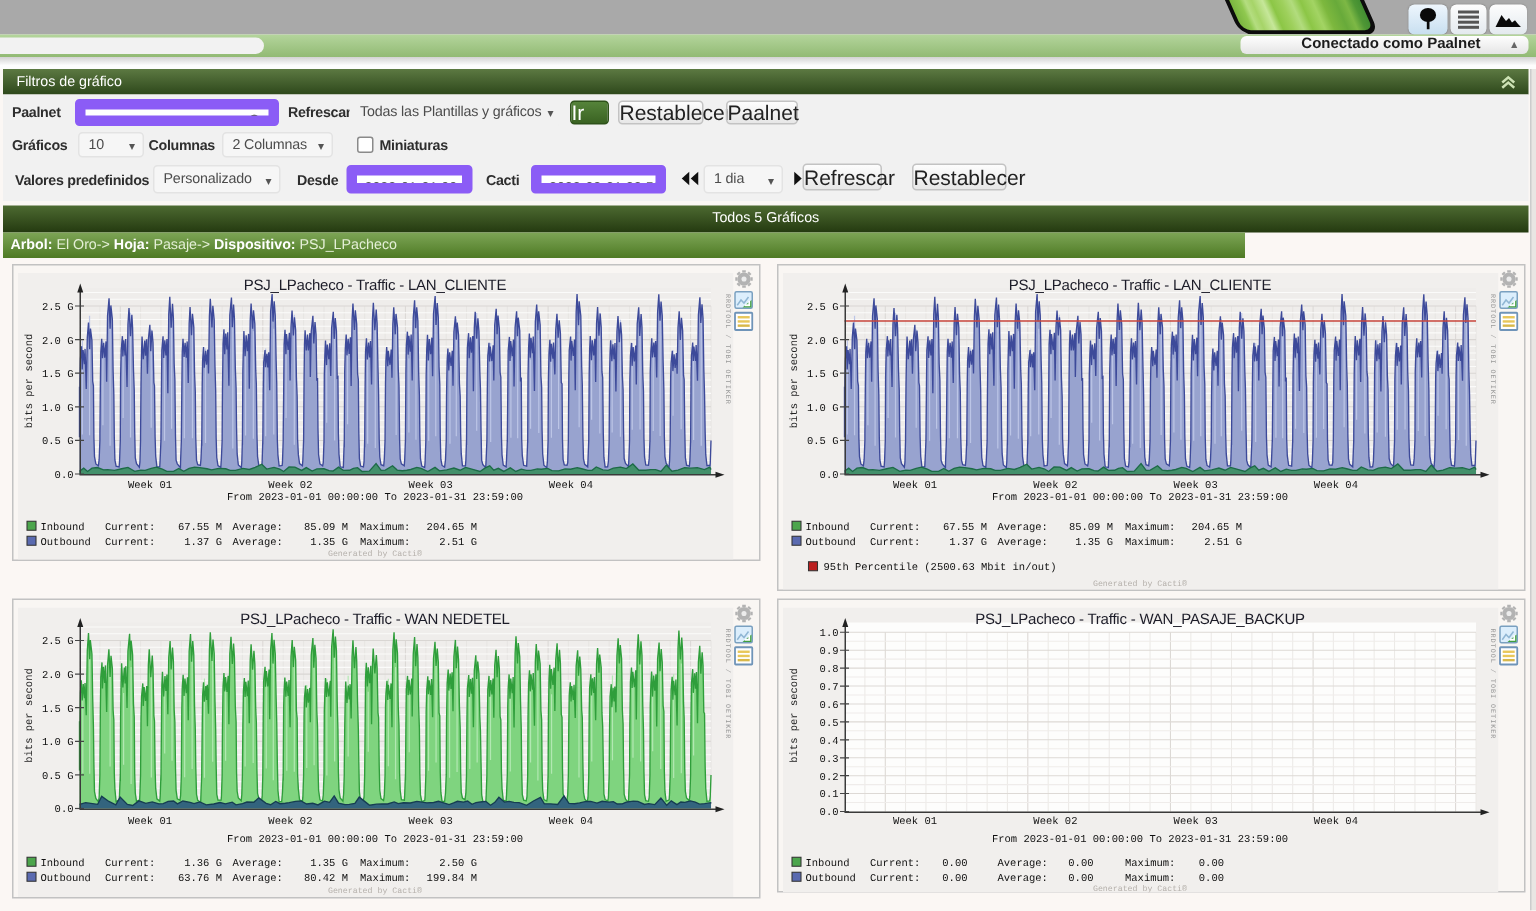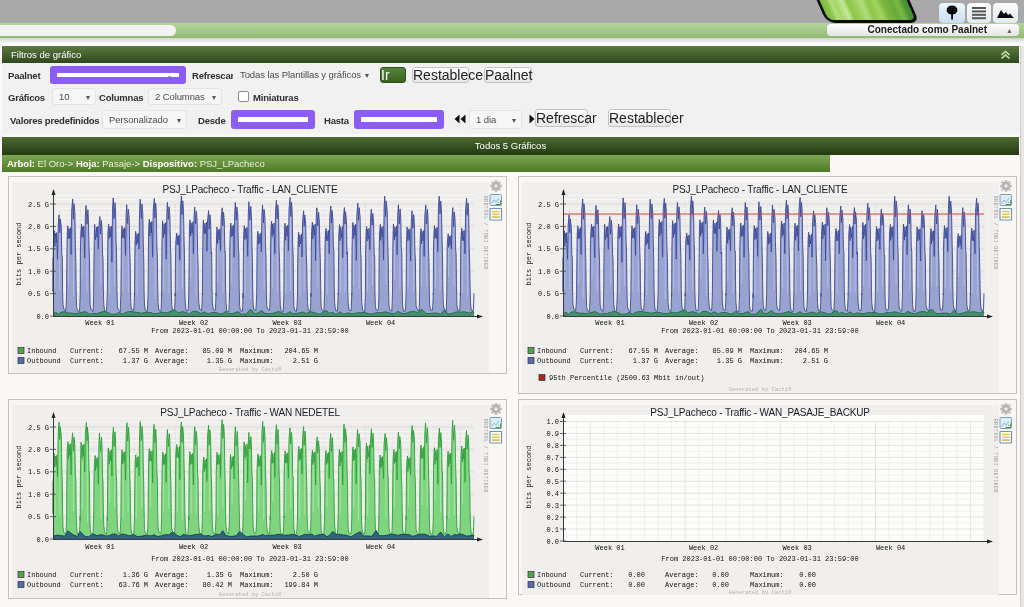--- a/index.html
+++ b/index.html
@@ -104,21 +104,21 @@
     <span class="lbl" style="left:6px;top:29px">Gráficos</span>
     <div class="sel" style="left:50px;top:25px;width:44px;height:17px;line-height:15px">10<span class="car" style="top:4px">▾</span></div>
     <span class="lbl" style="left:97px;top:29px">Columnas</span>
     <div class="sel" style="left:146px;top:25px;width:74px;height:17px;line-height:15px">2 Columnas<span class="car" style="top:4px">▾</span></div>
     <div style="position:absolute;left:236px;top:28px;width:11px;height:11px;background:#fff;border:1px solid #8a8a8a;border-radius:2px"></div>
     <span class="lbl" style="left:251px;top:29px">Miniaturas</span>
     <span class="lbl" style="left:8px;top:52px">Valores predefinidos</span>
     <div class="sel" style="left:100px;top:47px;width:85px;height:19px;line-height:17px">Personalizado<span class="car" style="top:5px">▾</span></div>
     <span class="lbl" style="left:196px;top:52px">Desde</span>
     <div class="inp" style="left:229px;top:47px;width:84px;height:19px;line-height:17px;color:#555;font-size:9.5px">2023-01-01 00:00</div>
-    <span class="lbl" style="left:322px;top:52px">Hasta</span>
+    <span class="lbl" style="left:322px;top:52px">Cacti</span>
     <div class="inp" style="left:352px;top:47px;width:90px;height:19px;line-height:17px;color:#555;font-size:9.5px">2023-03-31 23:59</div>
     <svg width="12" height="10" style="position:absolute;left:452px;top:51px">
       <path d="M5.5,0.5 L5.5,9.5 L0.5,5 Z" fill="#111"></path>
       <path d="M11.5,0.5 L11.5,9.5 L6.5,5 Z" fill="#111"></path>
     </svg>
     <div class="sel" style="left:467px;top:47px;width:53px;height:19px;line-height:17px">1 dia<span class="car" style="top:5px">▾</span></div>
     <svg width="12" height="10" style="position:absolute;left:527px;top:51px">
       <path d="M0.5,0.5 L0.5,9.5 L5.5,5 Z" fill="#111"></path>
       <path d="M6.5,0.5 L6.5,9.5 L11.5,5 Z" fill="#111"></path>
     </svg>

